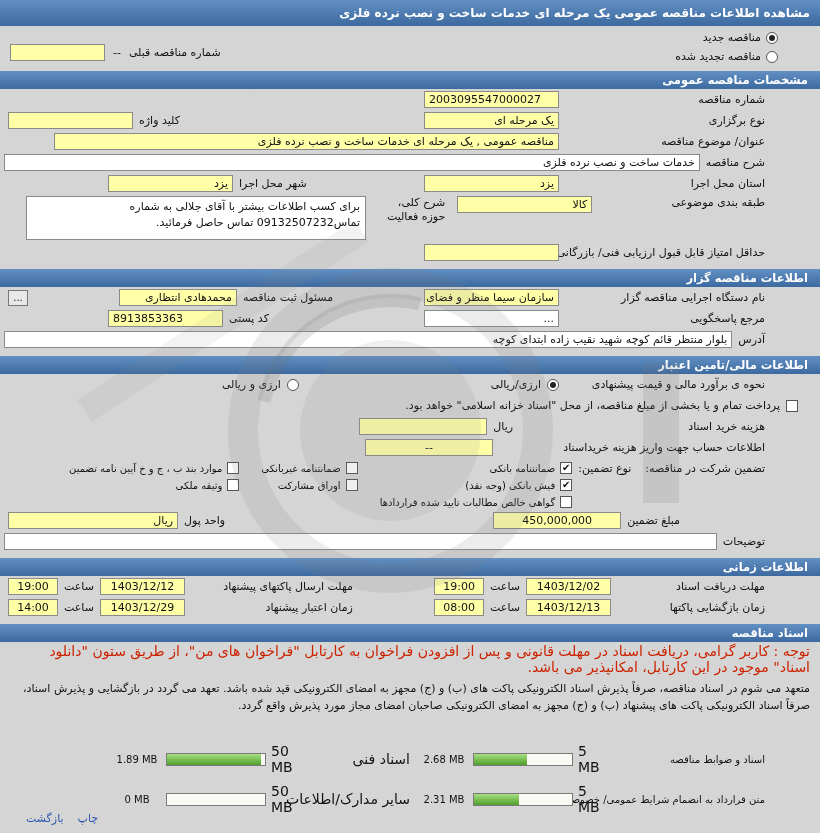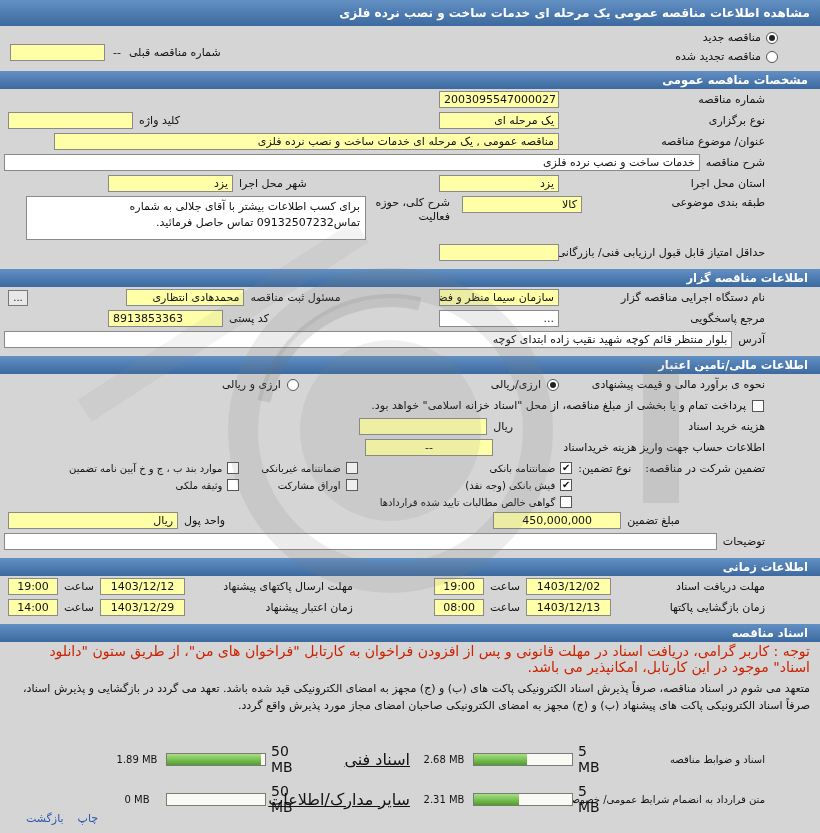--- a/index.html
+++ b/index.html
@@ -43,21 +43,21 @@
     overflow: hidden; white-space: nowrap; font-size: 11px; flex: none;
   }
   .grow { flex: 1; }
   .yl { background: #ffffa8; }
   .num { direction: ltr; unicode-bidi: embed; }
   .ctr { justify-content: center; }
   .area { height: 44px; align-items: flex-start; white-space: normal; line-height: 1.45; padding: 2px 5px; }
   .lbl2 { width: 88px; white-space: normal; line-height: 1.3; }
   .alignTop { align-items: flex-start; }
   .w50{width:50px}.w85{width:85px}.w95{width:95px}.w115{width:115px}.w118{width:118px}
-  .w125{width:125px}.w128{width:128px}.w135{width:120px}.w170{width:170px}.w340{width:340px}.w505{width:505px}
+  .w125{width:125px}.w128{width:128px}.w135{width:135px}.w170{width:170px}.w340{width:340px}.w505{width:505px}
   .g40{width:40px;flex:none}.g60{width:60px;flex:none}.g180{width:180px;flex:none}
   .ml100{margin-left:100px}.ml18{margin-left:18px}
   .indent{padding-right:140px}
 
   .rd { width: 12px; height: 12px; border: 1px solid #555; border-radius: 50%; background: #fff;
         display: inline-flex; align-items: center; justify-content: center; flex: none; }
   .rd.on::after { content: ""; width: 6px; height: 6px; border-radius: 50%; background: #222; }
   .cb { width: 12px; height: 12px; border: 1px solid #555; background: #fff;
         display: inline-flex; align-items: center; justify-content: center;
         font-size: 10px; line-height: 1; color: #111; flex: none; }
@@ -72,21 +72,21 @@
          padding: 0 3px; cursor: pointer; flex: none; }
 
   .notice { color: #cc2200; padding: 1px 10px 2px; font-size: 14px; }
   .commit { font-weight: normal; padding: 3px 10px; line-height: 1.55; font-size: 11px; }
 
   .uprow { display: flex; align-items: center; gap: 5px; padding: 4px 55px 4px 0; }
   .uprow.first { margin-top: 22px; }
   .upitem { display: flex; align-items: center; gap: 5px; }
   .upitem.leftside { margin-left: 190px; }
   .uplblR { width: 148px; font-size: 10px; white-space: nowrap; overflow: visible; }
-  .uplblL { width: 100px; font-size: 16px; white-space: nowrap; text-decoration: underline; }
+  .uplblL { width: 100px; font-size: 14px; white-space: nowrap; }
   .upmax { width: 34px; font-size: 14px; }
   .upused { width: 48px; font-size: 10px; text-align: center; }
   .upbar { width: 100px; height: 13px; border: 1px solid #7a7a7a; background: #fafaf5;
            direction: ltr; flex: none; overflow: hidden; }
   .upfill { display: block; height: 100%; background: linear-gradient(#a8e083, #4f9f2a); }
 
   .footer { position: absolute; bottom: 8px; left: 26px; display: flex; gap: 14px; z-index: 80; }
   .flink { color: #2b55b0; cursor: pointer; font-size: 11px; }
 
   .wm { position: absolute; left: 228px; top: 268px; width: 325px; height: 325px;
@@ -201,21 +201,21 @@
 
 <div class="row">
   <span class="lblR">نحوه ی برآورد مالی و قیمت پیشنهادی</span>
   <span class="rd on"></span>
   <span class="lbl">ارزی/ریالی</span>
   <span class="g180"></span>
   <span class="rd"></span>
   <span class="lbl">ارزی و ریالی</span>
 </div>
 
-<div class="row" style="padding-right:56px">
+<div class="row" style="padding-right:22px">
   <span class="cb"></span>
   <span class="lbl">پرداخت تمام و یا بخشی از مبلغ مناقصه، از محل "اسناد خزانه اسلامی" خواهد بود.</span>
 </div>
 
 <div class="row">
   <span class="lblR">هزینه خرید اسناد</span>
   <span class="g40"></span>
   <span class="lbl">ریال</span>
   <span class="fld yl w128"></span>
 </div>

